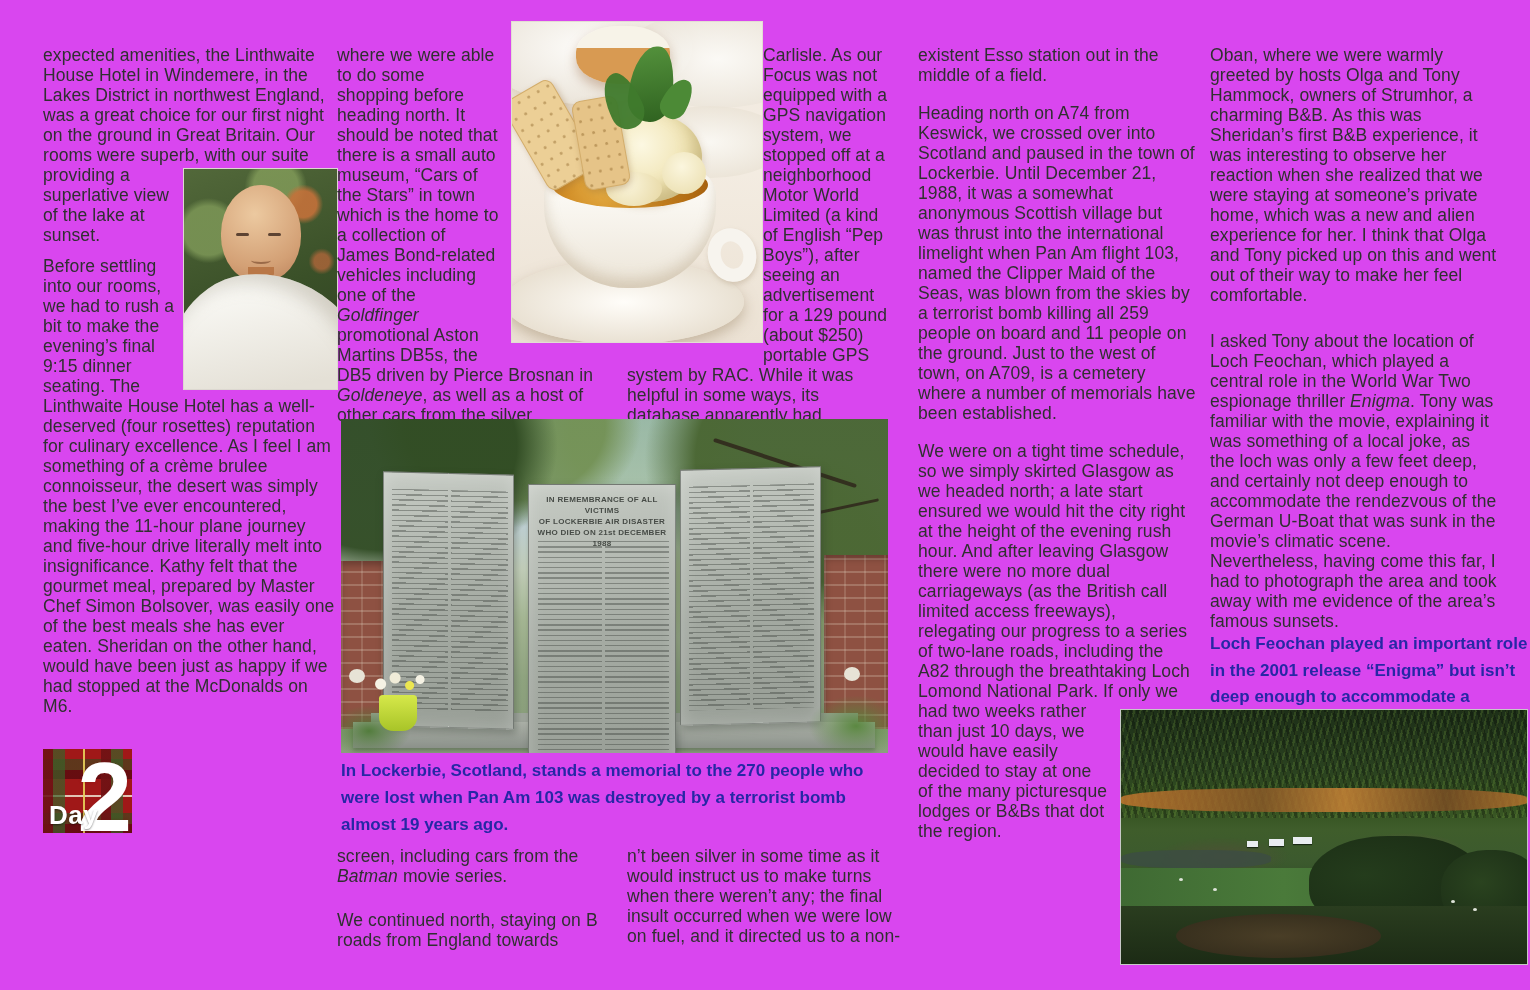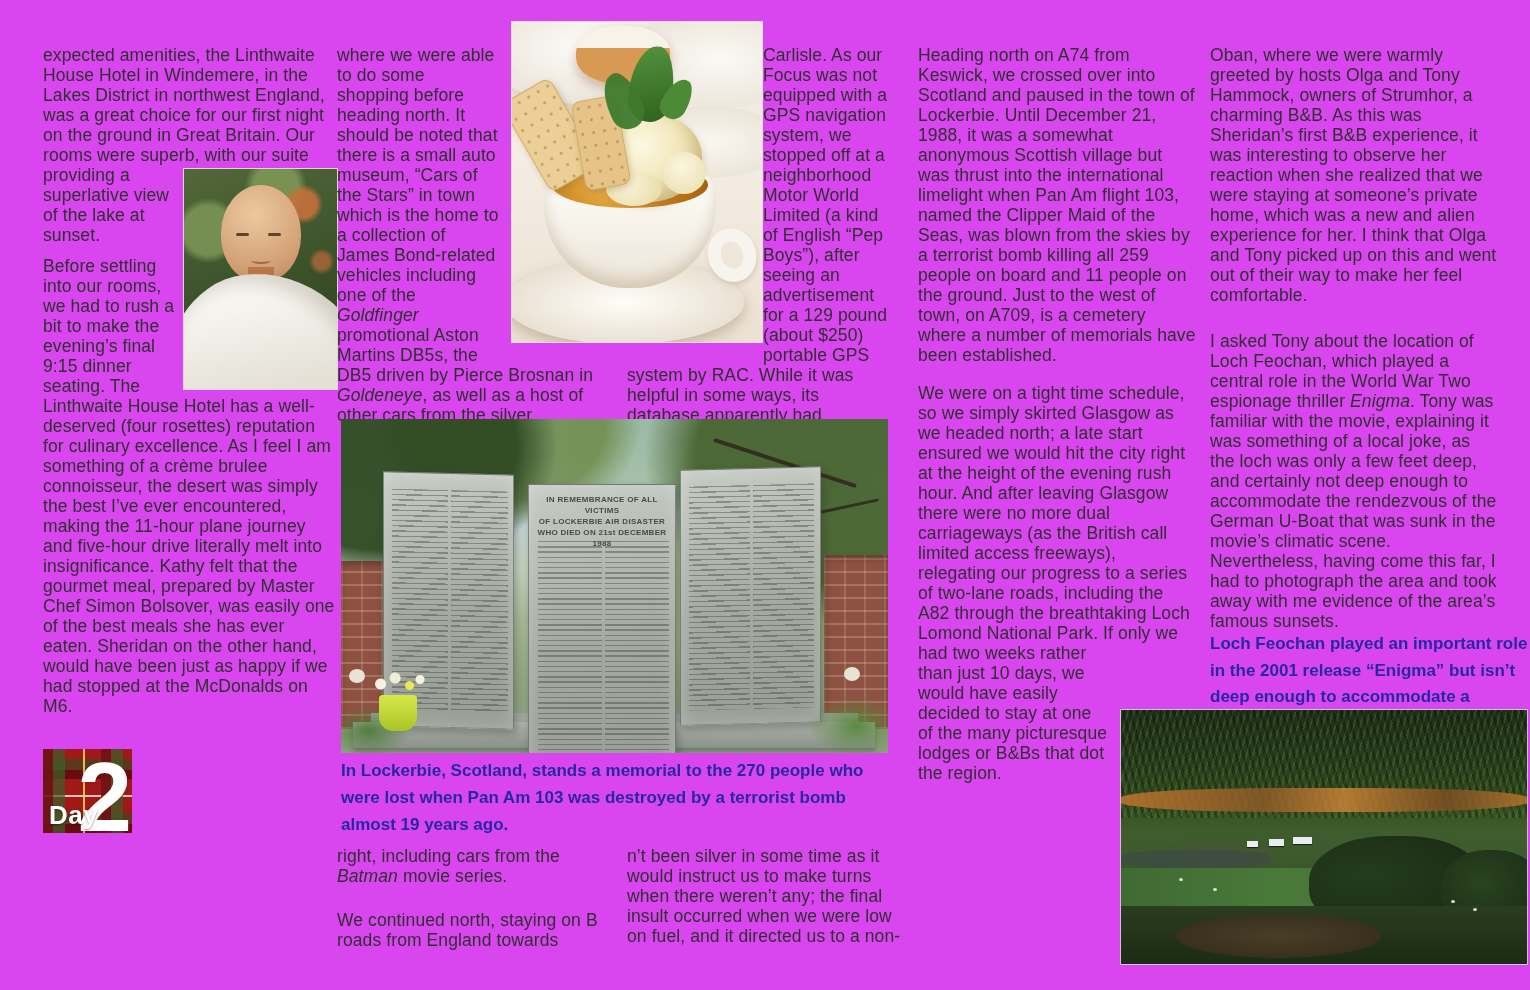--- a/index.html
+++ b/index.html
@@ -237,33 +237,34 @@
     <div class="day-num">2</div>
     <div class="day-word">Day</div>
   </div>
 
 
   <div class="abs col2 body-text">
     <p><span class="sp2"></span><span>where we were able to do some shopping before heading north. It should be noted that there is a small auto museum, “Cars of the Stars” in town which is the home to a collection of James Bond-related vehicles including one of the </span><i>Goldfinger</i><span> promotional Aston Martins DB5s, the DB5 driven by Pierce Brosnan in </span><i>Goldeneye</i><span>, as well as a host of other cars from the silver</span></p>
   </div>
 
   <div class="abs col2b body-text">
-    <p><span>right, including cars from the </span><i>Batman</i><span> movie series.</span></p>
+    <p><span>screen, including cars from the </span><i>Batman</i><span> movie series.</span></p>
     <p>We continued north, staying on B roads from England towards</p>
   </div>
 
   <div class="abs col3 body-text">
     <p><span class="sp3"></span><span>Carlisle. As our Focus was not equipped with a GPS navigation system, we stopped off at a neighborhood Motor World Limited (a kind of English “Pep Boys”), after seeing an advertisement for a 129 pound (about $250) portable GPS system by RAC. While it was helpful in some ways, its database apparently had</span></p>
   </div>
 
   <div class="abs col3b body-text">
     <p>n’t been silver in some time as it would instruct us to make turns when there weren’t any;  the final insult occurred when we were low on fuel, and it directed us to a non-</p>
   </div>
 
   <div class="abs col4 body-text">
+    <p>existent Esso station out in the middle of a field.</p>
     <p>Heading north on A74 from Keswick, we crossed over into Scotland and paused in the town of Lockerbie. Until December 21, 1988, it was a somewhat anonymous Scottish village but was thrust into the international limelight when Pan Am flight 103, named the Clipper Maid of the Seas, was blown from the skies by a terrorist bomb killing all 259 people on board and 11 people on the ground. Just to the west of town, on A709, is a cemetery where a number of memorials have been established.</p>
     <p><span>We were on a tight time schedule, so we simply skirted Glasgow as we headed north; a late start ensured we would hit the city right at the height of the evening rush hour. And after leaving Glasgow there were no more dual carriageways (as the British call limited access freeways), relegating our progress to a series of two-lane roads, including the A82 through the breathtaking Loch Lomond National Park. If only we</span><br><span class="sp4"></span><span>had two weeks rather than just 10 days, we would have easily decided to stay at one of the many picturesque lodges or B&amp;Bs that dot the region.</span></p>
   </div>
 
   <div class="abs col5 body-text">
     <p>Oban, where we were warmly greeted by hosts Olga and Tony Hammock, owners of Strumhor, a charming B&amp;B. As this was Sheridan’s first B&amp;B experience, it was interesting to observe her reaction when she realized that we were staying at someone’s private home, which was a new and alien experience for her. I think that Olga and Tony picked up on this and went out of their way to make her feel comfortable.</p>
     <p><span>I asked Tony about the location of Loch Feochan, which played a central role in the World War Two espionage thriller </span><i>Enigma</i><span>. Tony was familiar with the movie, explaining it was something of a local joke, as the loch was only a few feet deep, and certainly not deep enough to accommodate the rendezvous of the German U-Boat that was sunk in the movie’s climatic scene. Nevertheless, having come this far, I had to photograph the area and took away with me evidence of the area’s famous sunsets.</span></p>
   </div>
 
   <div class="abs col5-caption caption">Loch Feochan played an important role in the 2001 release “Enigma” but isn’t deep enough to accommodate a German U-Boat.</div>

